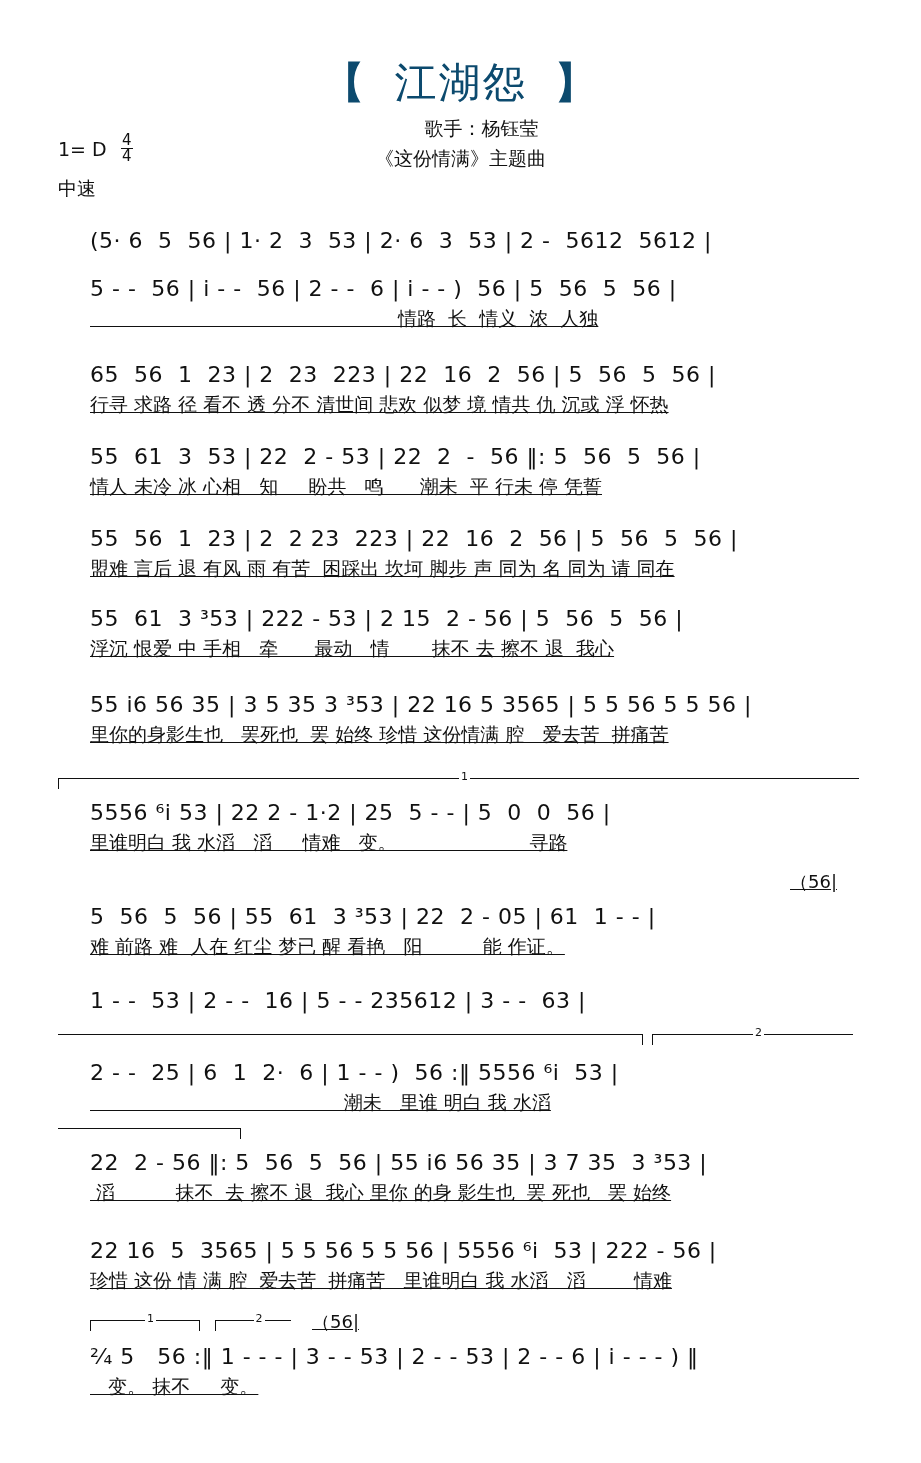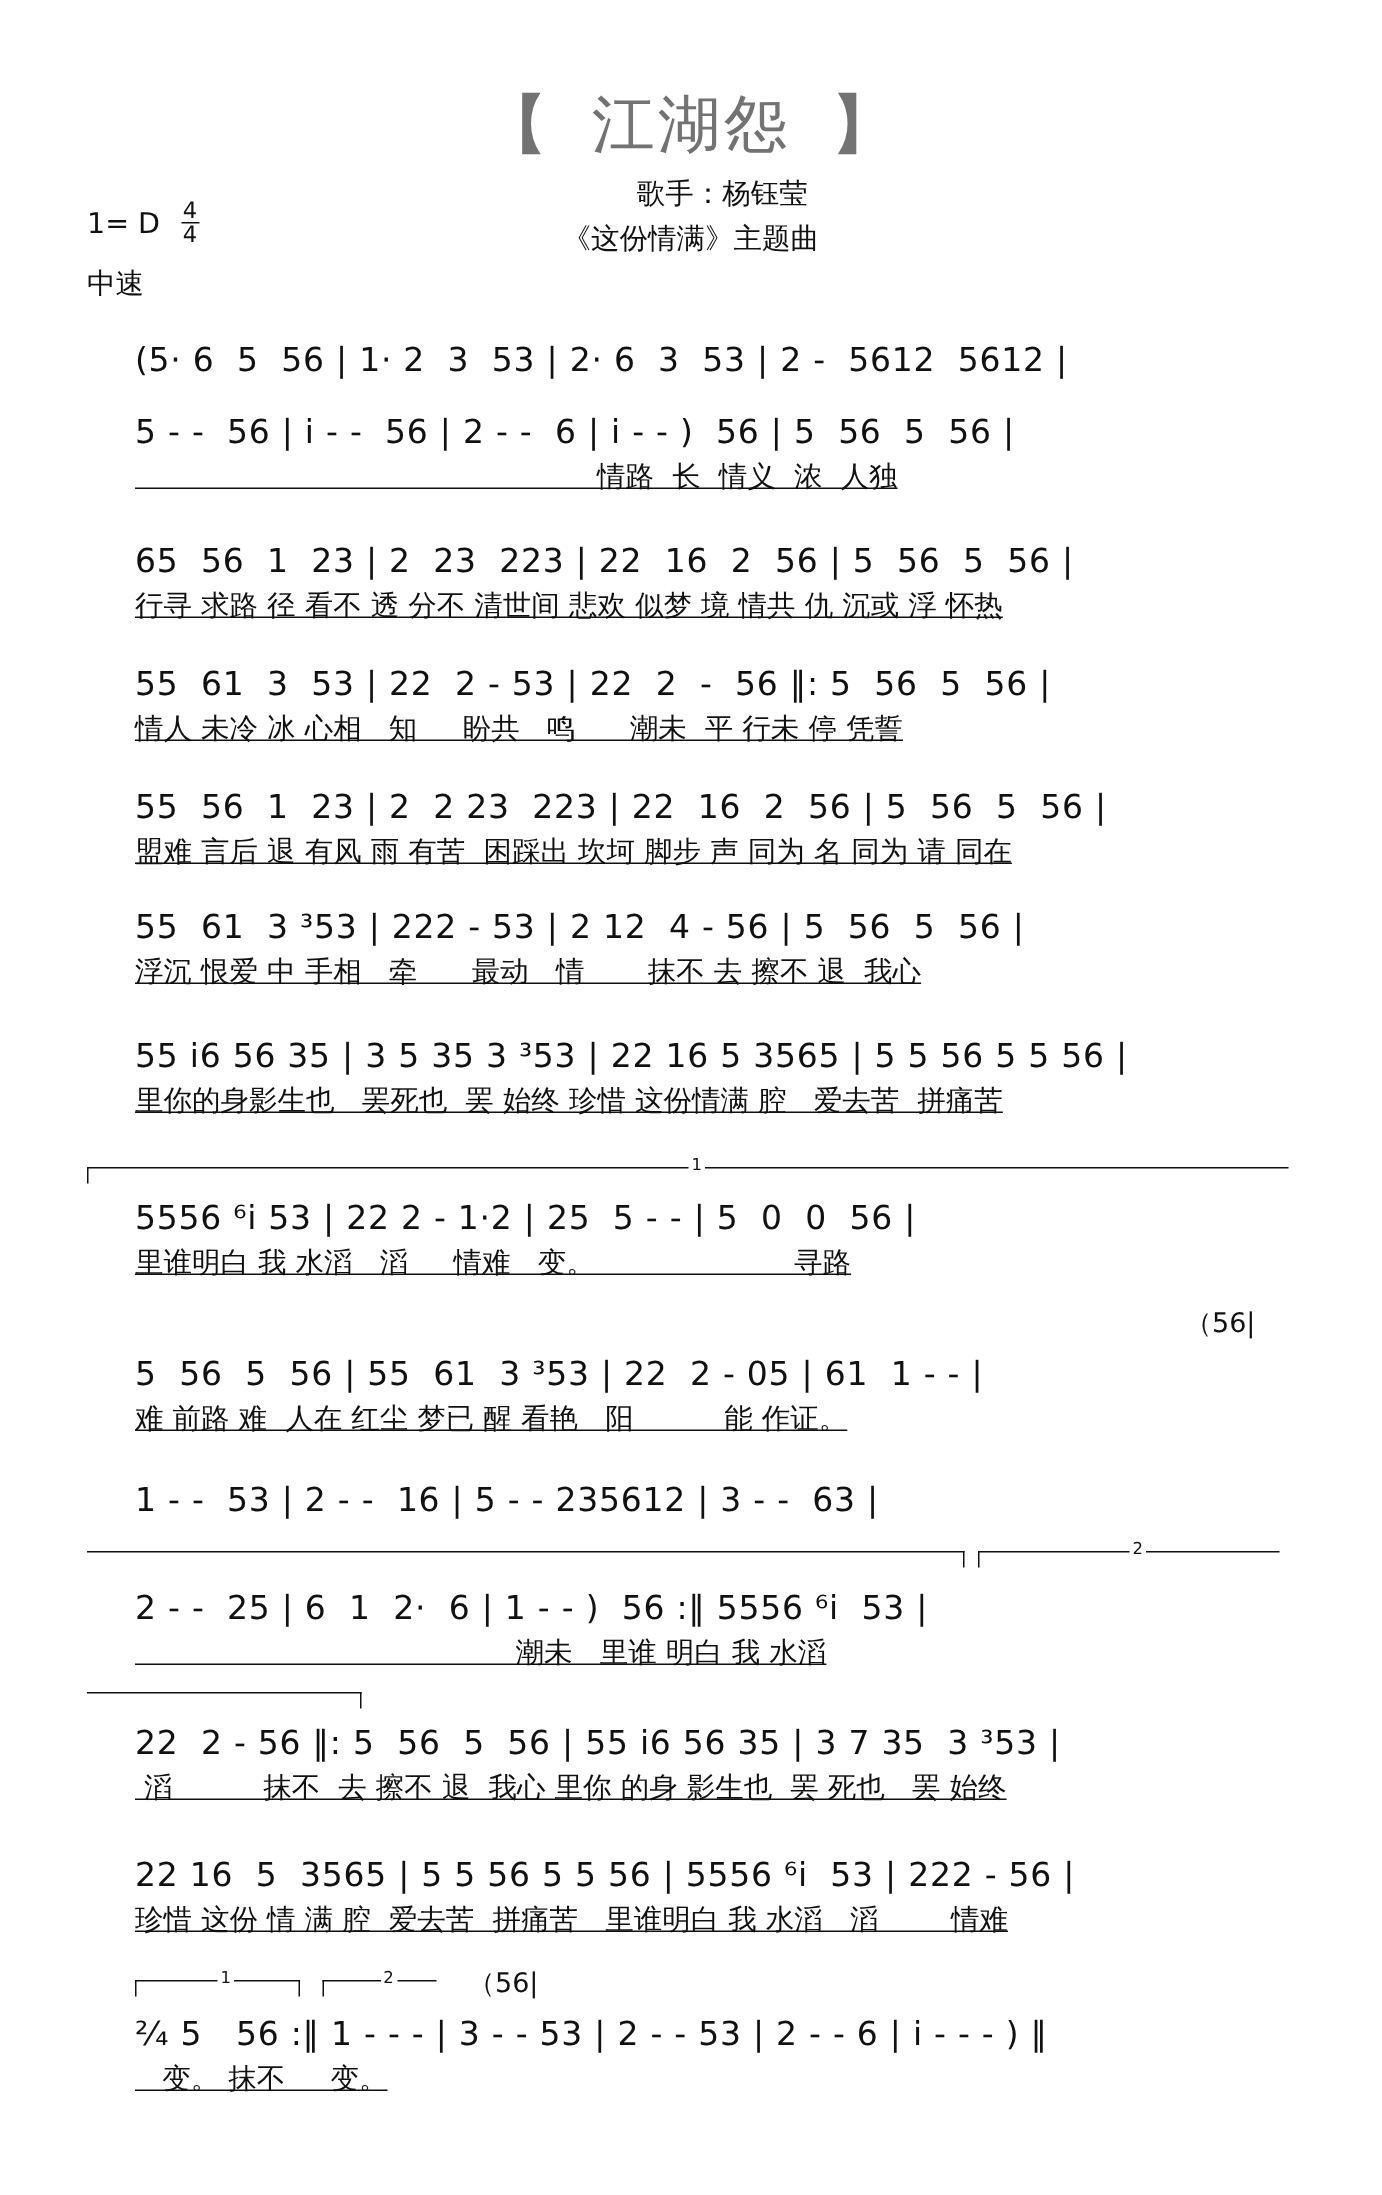--- a/index.html
+++ b/index.html
@@ -1,36 +1,36 @@
 <!DOCTYPE html>
 <html><head>
 <meta charset="utf-8">
 <style>
   html, body { margin:0; padding:0; background:#ffffff; }
   body { width:921px; height:1463px; position:relative; overflow:hidden;
          font-family:"DejaVu Sans","Liberation Sans",sans-serif; color:#111; }
   .title { position:absolute; top:55px; left:0; width:921px; text-align:center;
-           font-size:42px; color:#737373; letter-spacing:2px; }
+           font-size:42px; color:#0c4a6e; letter-spacing:2px; }
   .title .br { font-weight:bold; }
   .title .txt { margin:0 28px; }
   .singer, .source { position:absolute; left:0; width:921px; text-align:center; font-size:19px; }
   .singer { top:116px;margin-left:21px; }
   .source { top:146px; }
   .key { position:absolute; left:58px; top:133px; font-size:19px; display:flex; align-items:center; gap:14px; }
   .frac { display:inline-flex; flex-direction:column; align-items:center; font-size:15px; line-height:15px; }
   .frac .bar { width:12px; border-top:1.5px solid #111; }
   .tempo { position:absolute; left:58px; top:176px; font-size:19px; }
 
   .line { position:absolute; left:58px; width:800px;margin-left:32px; }
   .notes { font-size:22px; white-space:pre; height:30px; line-height:30px; letter-spacing:0.5px; }
   .lyrics { font-size:19px; white-space:pre; height:28px; line-height:28px;text-decoration:underline; }
   .volta { position:absolute; height:10px; border-top:1.5px solid #111; border-left:1.5px solid #111; font-size:11px; }
   .volta span { position:absolute; top:-9px; left:50%; background:#fff; padding:0 2px; }
   .volta.closed { border-right:1.5px solid #111; }
-  .side-note { position:absolute; font-size:18px; white-space:pre; }
+  .side-note { position:absolute; font-size:18px; white-space:pre;text-decoration:underline; }
 </style>
 </head>
 <body>
 
 <div class="title">
   <span class="br">【</span><span class="txt">江湖怨</span><span class="br">】</span>
 </div>
 <div class="singer">歌手：杨钰莹</div>
 <div class="source">《这份情满》主题曲</div>
 
@@ -58,21 +58,21 @@
 </div>
 <div class="line" style="top:442px">
   <div class="notes">55  61  3  53 | 22  2 - 53 | 22  2  -  56 ‖: 5  56  5  56 |</div>
   <div class="lyrics">情人 未冷 冰 心相   知     盼共   鸣      潮未  平 行未 停 凭誓</div>
 </div>
 <div class="line" style="top:524px">
   <div class="notes">55  56  1  23 | 2  2 23  223 | 22  16  2  56 | 5  56  5  56 |</div>
   <div class="lyrics">盟难 言后 退 有风 雨 有苦  困踩出 坎坷 脚步 声 同为 名 同为 请 同在</div>
 </div>
 <div class="line" style="top:604px">
-  <div class="notes">55  61  3 ³53 | 222 - 53 | 2 12  4 - 56 | 5  56  5  56 |</div>
+  <div class="notes">55  61  3 ³53 | 222 - 53 | 2 15  2 - 56 | 5  56  5  56 |</div>
   <div class="lyrics">浮沉 恨爱 中 手相   牵      最动   情       抹不 去 擦不 退  我心</div>
 </div>
 <div class="line" style="top:690px">
   <div class="notes">55 i6 56 35 | 3 5 35 3 ³53 | 22 16 5 3565 | 5 5 56 5 5 56 |</div>
   <div class="lyrics">里你的身影生也   罢死也  罢 始终 珍惜 这份情满 腔   爱去苦  拼痛苦</div>
 </div>
 
 <div class="volta" style="left:58px; top:778px; width:800px;">
     <span>1</span>
   </div>

